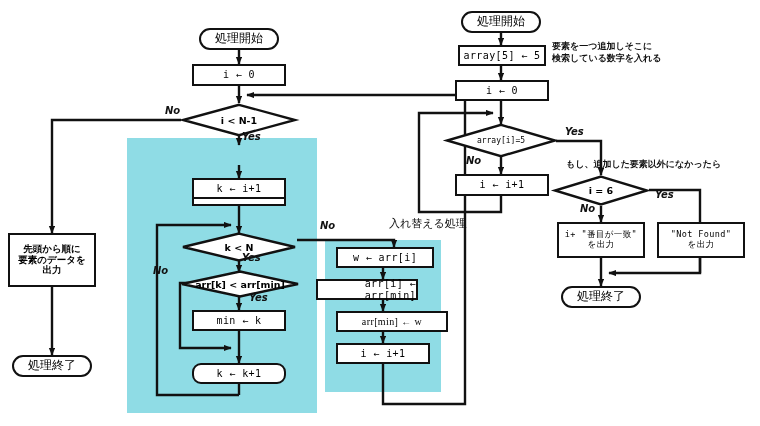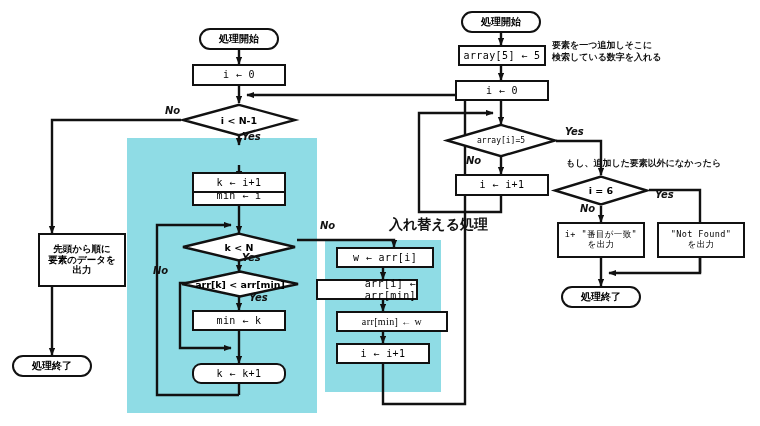--- a/index.html
+++ b/index.html
@@ -36,22 +36,22 @@
   .proc-jp{
     border:2.4px solid #111111;
     font-family:"DejaVu Sans","Liberation Sans",sans-serif;
     font-size:9.5px;
     font-weight:bold;
   }
   .term{
     border:2.2px solid #111111;
     border-radius:999px;
     font-family:"DejaVu Sans","Liberation Sans",sans-serif;
-    font-size:10px;
-    font-weight:bold;
+    font-size:12px;
+    font-weight:normal;
   }
   .dia-wrap{position:absolute;}
   .dia-wrap svg{position:absolute;left:0;top:0;overflow:visible;}
   .dia-label{
     position:absolute;
     left:0;top:0;
     width:100%;height:100%;
     display:flex;align-items:center;justify-content:center;
     font-family:"DejaVu Sans","Liberation Sans",sans-serif;
     font-size:9.5px;
@@ -68,32 +68,32 @@
     position:absolute;
     font-family:"DejaVu Sans","Liberation Sans",sans-serif;
     font-size:10px;
     font-weight:bold;
     color:#111;
     white-space:nowrap;
     font-style:italic;
   }
   .note{
     position:absolute;
-    font-family:Liberation Mono, monospace;
+    font-family:Liberation Serif, serif;
     font-size:9px;
     font-weight:bold;
     color:#111;
     white-space:pre;
     line-height:1.35;
   }
   .secl{
     position:absolute;
     font-family:"DejaVu Sans","Liberation Sans",sans-serif;
-    font-size:14px;
-    font-weight:bold;
+    font-size:11px;
+    font-weight:normal;
     color:#111;
     white-space:nowrap;
   }
   .ln{stroke:#111111;stroke-width:2.4;fill:none;}
   .dshape{fill:#ffffff;stroke:#111111;stroke-width:2.4;}
 </style>
 </head>
 <body>
 
 <div id="stage">
@@ -182,21 +182,21 @@
     </svg>
     <div class="dia-label">i &lt; N-1</div>
   </div>
   <div class="yn" style="left:165px;top:105px;">No</div>
   <div class="yn" style="left:242px;top:131px;">Yes</div>
 
   <div class="node proc" style="left:192px;top:145px;width:94px;height:21px;margin-top:40px;">
     <span>min ← i</span>
   </div>
 
-  <div class="node proc" style="left:192px;top:172px;width:94px;height:21px;text-align:right;">
+  <div class="node proc" style="left:192px;top:178px;width:94px;height:21px;text-align:right;">
     <span>k ← i+1</span>
   </div>
 
   <div class="dia-wrap" style="left:181px;top:232px;width:116px;height:30px;">
     <svg width="116" height="30" viewBox="0 0 116 30">
       <polygon class="dshape" points="58,1.6 114,15 58,28.4 2,15"></polygon>
     </svg>
     <div class="dia-label">k &lt; N</div>
   </div>
   <div class="yn" style="left:320px;top:220px;">No</div>
@@ -227,21 +227,21 @@
   <div class="node proc" style="left:316px;top:279px;width:102px;height:21px;text-align:right;">
     <span>arr[i] ← arr[min]</span>
   </div>
   <div class="node proc" style="left:336px;top:311px;width:112px;height:21px;font-family:Liberation Serif, serif;">
     <span>arr[min] ← w</span>
   </div>
   <div class="node proc" style="left:336px;top:343px;width:94px;height:21px;">
     <span>i ← i+1</span>
   </div>
 
-  <div class="node proc-jp" style="left:8px;top:233px;width:88px;height:54px;white-space:pre;margin-left:30px;">
+  <div class="node proc-jp" style="left:8px;top:233px;width:88px;height:54px;white-space:pre;">
     <span>先頭から順に
 要素のデータを
 出力</span>
   </div>
 
   <div class="node term" style="left:12px;top:355px;width:80px;height:22px;">
     <span>処理終了</span>
   </div>
 
   <div class="node term" style="left:461px;top:11px;width:80px;height:22px;">

